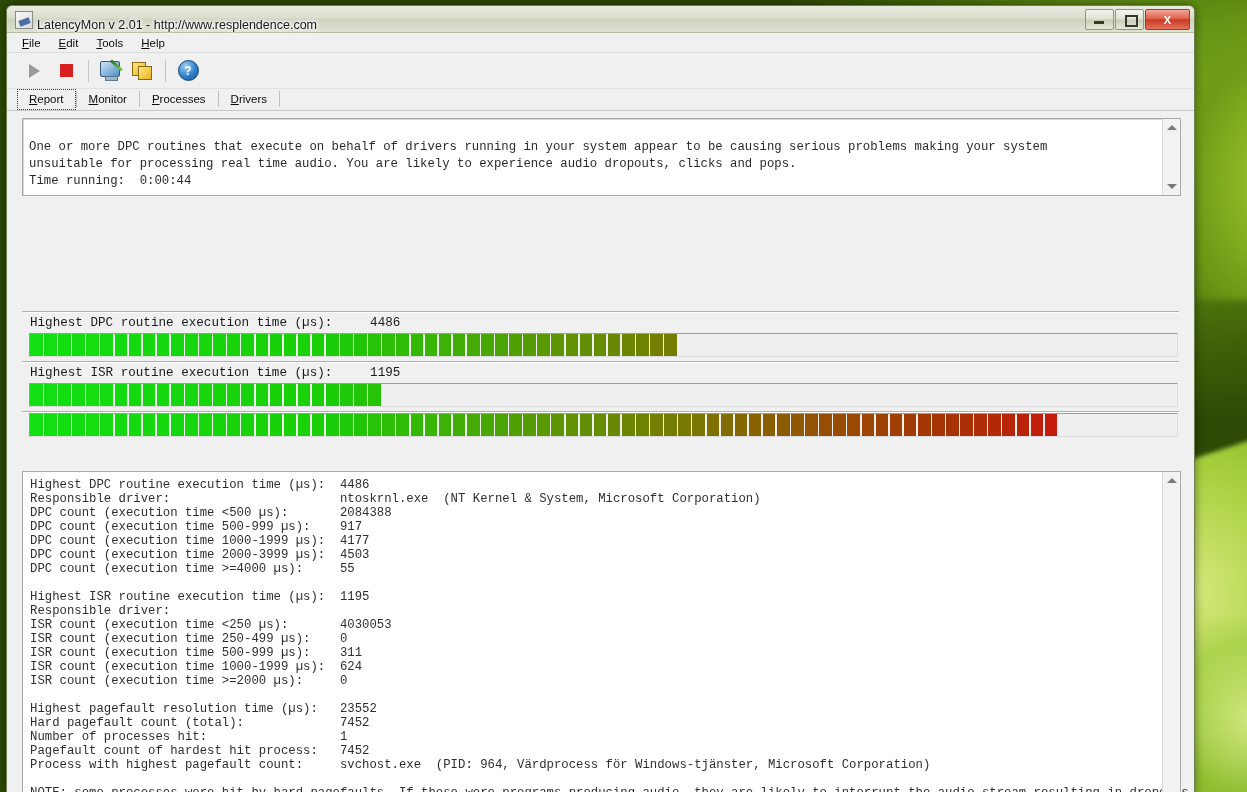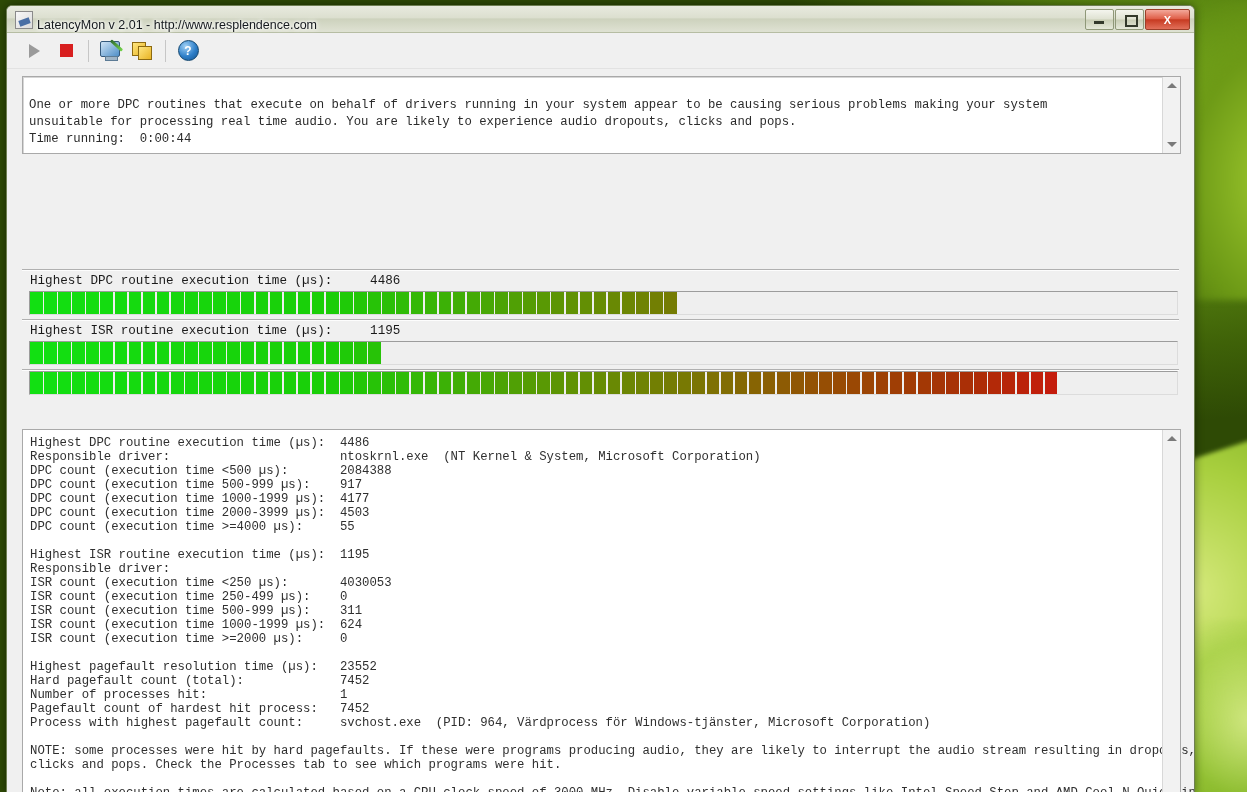--- a/index.html
+++ b/index.html
@@ -204,20 +204,26 @@
         </div>
       <div class="winbtn">
           <span class="max-sq"></span>
         </div>
       <div class="winbtn close">
           <span class="g">X</span>
         </div>
     </div>
   </div>
 
+  <div class="menubar">
+    <div class="menu-item"><u>F</u>ile</div>
+    <div class="menu-item"><u>E</u>dit</div>
+    <div class="menu-item"><u>T</u>ools</div>
+    <div class="menu-item"><u>H</u>elp</div>
+  </div>
 
   <div class="toolbar">
     <div class="tb-btn">
       <span class="play-tri"></span>
     </div>
     <div class="tb-btn">
       <span class="stop-sq"></span>
     </div>
     <div class="tb-sep"></div>
     <div class="tb-btn">
@@ -232,20 +238,38 @@
         <span class="b b1"></span>
           <span class="b b2"></span>
       </span>
     </div>
     <div class="tb-sep"></div>
     <div class="tb-btn">
       <span class="ic-help">?</span>
     </div>
   </div>
 
+  <div class="tabbar">
+    <div class="tab active">
+        <span><u>R</u>eport</span>
+      </div>
+    <div class="tab-div"></div>
+    <div class="tab">
+        <span><u>M</u>onitor</span>
+      </div>
+    <div class="tab-div"></div>
+    <div class="tab">
+        <span><u>P</u>rocesses</span>
+      </div>
+    <div class="tab-div"></div>
+    <div class="tab">
+        <span><u>D</u>rivers</span>
+      </div>
+    <div class="tab-div"></div>
+  </div>
 
   <div class="content">
 
     <div class="summary-box">
       <div class="summary-text">One or more DPC routines that execute on behalf of drivers running in your system appear to be causing serious problems making your system
 unsuitable for processing real time audio. You are likely to experience audio dropouts, clicks and pops.
 Time running:  0:00:44</div>
       <div class="vsb">
         <div class="arr up">
             <span class="caret-up"></span>

